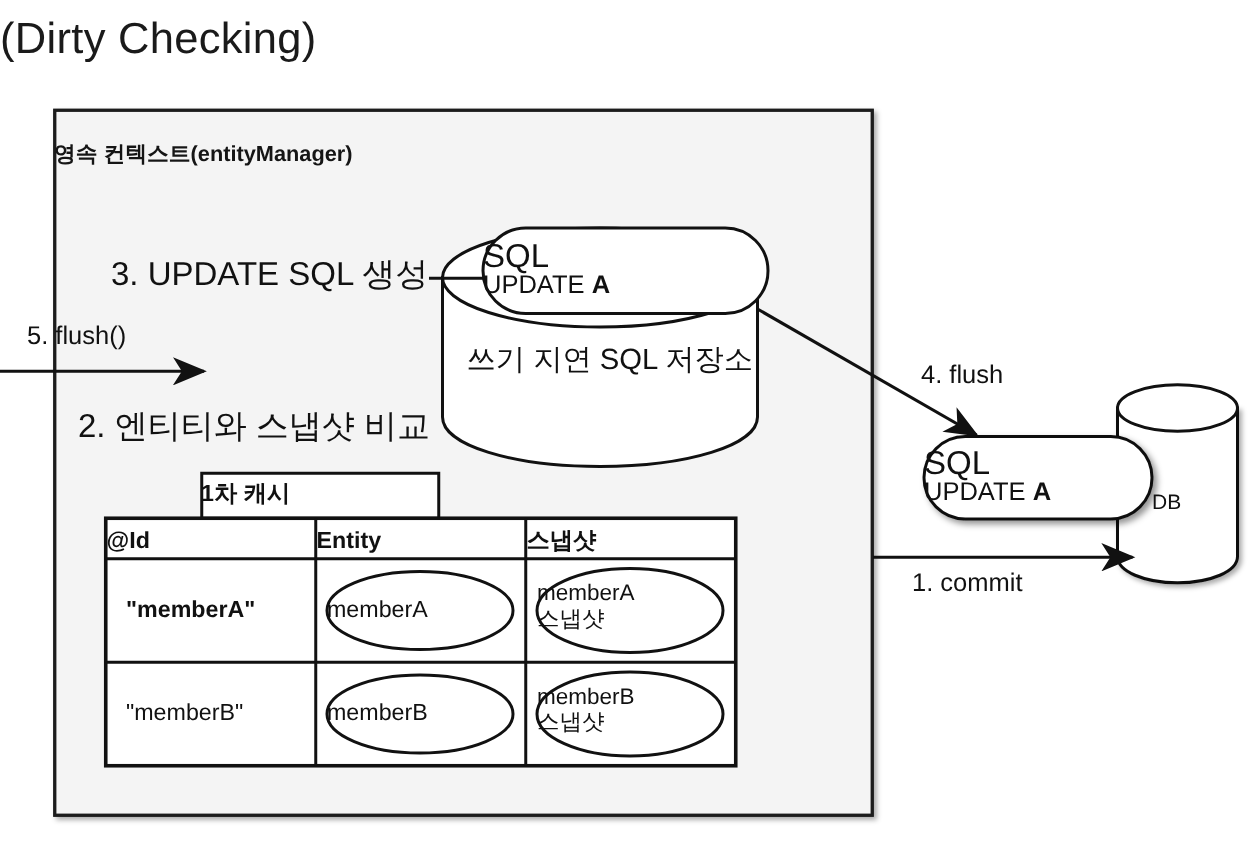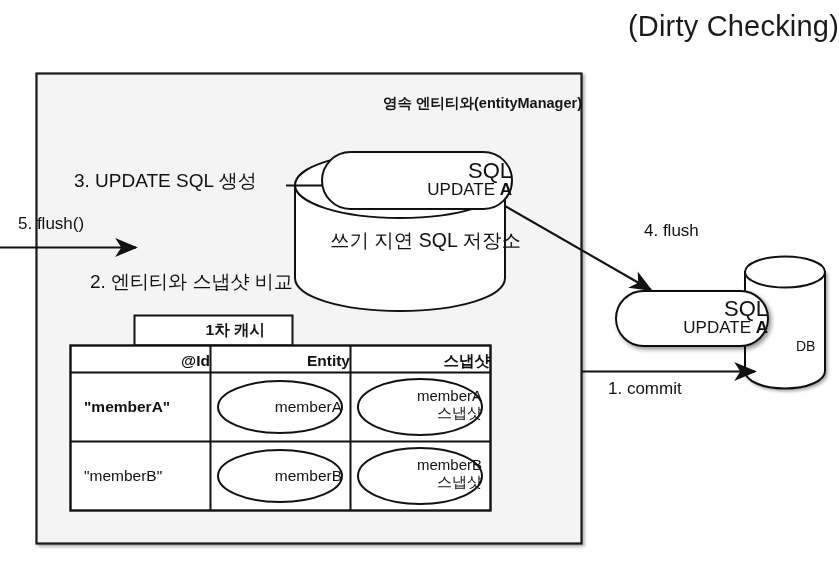--- a/index.html
+++ b/index.html
@@ -22,33 +22,33 @@
     top: 0;
     width: 839px;
     height: 571px;
   }
   .txt {
     position: absolute;
     white-space: pre;
     line-height: 1.15;
     color: #111111;
   }
-  .center { text-align: right; }
+  .center { text-align: left; }
 
   .page-title {
     font-size: 29px;
     letter-spacing: 0.2px;
     color: #1a1a1a;
   }
   .ctx-title {
     font-size: 14.5px;
     font-weight: bold;
     color: #151515;
   }
-  .step-label { font-size: 19px; }
+  .step-label { font-size: 22px; }
   .step-label-sm { font-size: 17px; }
   .store-label { font-size: 19.5px; }
   .sql-line { font-size: 22px; }
   .sql-line-b { font-size: 17px; }
   .db-label { font-size: 14px; }
   .cache-title { font-size: 15.5px; font-weight: bold; }
   .th { font-size: 15.5px; font-weight: bold; }
   .td-id-b { font-size: 15.5px; font-weight: bold; }
   .td-id { font-size: 15.5px; }
   .ell-label { font-size: 15.5px; }
@@ -108,39 +108,39 @@
     <line x1="350.5" y1="345.5" x2="350.5" y2="510.5" stroke="#111111" stroke-width="2"></line>
 
     <ellipse cx="280" cy="407" rx="62" ry="26" fill="#ffffff" stroke="#111111" stroke-width="2"></ellipse>
     <ellipse cx="420" cy="407" rx="62" ry="28" fill="#ffffff" stroke="#111111" stroke-width="2"></ellipse>
     <ellipse cx="280" cy="476" rx="62" ry="26" fill="#ffffff" stroke="#111111" stroke-width="2"></ellipse>
     <ellipse cx="420" cy="476" rx="62" ry="28" fill="#ffffff" stroke="#111111" stroke-width="2"></ellipse>
   </svg>
 
   <div class="txt page-title center" style="left:0; top:10px; width:839px;">(Dirty Checking)</div>
 
-  <div class="txt ctx-title center" style="left:36px; top:95px; width:546px;">영속 엔티티와(entityManager)</div>
+  <div class="txt ctx-title center" style="left:36px; top:95px; width:546px;">영속 컨텍스트(entityManager)</div>
 
   <div class="txt step-label" style="left:74px; top:170px;">3. UPDATE SQL 생성</div>
 
   <div class="txt step-label-sm" style="left:18px; top:214px;">5. flush()</div>
 
-  <div class="txt step-label" style="left:52px; top:271px;margin-left:38px;">2. 엔티티와 스냅샷 비교</div>
+  <div class="txt step-label" style="left:52px; top:271px;">2. 엔티티와 스냅샷 비교</div>
 
   <div class="txt store-label center" style="left:311px; top:229px; width:210px;">쓰기 지연 SQL 저장소</div>
 
   <div class="txt sql-line center" style="left:322px; top:158px; width:190px;">SQL</div>
   <div class="txt sql-line-b center" style="left:322px; top:180px; width:190px;"><span>UPDATE </span><span style="font-weight:bold;">A</span></div>
 
-  <div class="txt step-label-sm" style="left:614px; top:221px;margin-left:30px;">4. flush</div>
+  <div class="txt step-label-sm" style="left:614px; top:240px;">4. flush</div>
 
   <div class="txt sql-line center" style="left:616px; top:296px; width:152px;">SQL</div>
   <div class="txt sql-line-b center" style="left:616px; top:318px; width:152px;"><span>UPDATE </span><span style="font-weight:bold;">A</span></div>
 
-  <div class="txt db-label" style="left:768px; top:338px;padding-left:28px;">DB</div>
+  <div class="txt db-label" style="left:768px; top:326px;">DB</div>
 
   <div class="txt step-label-sm" style="left:608px; top:379px;">1. commit</div>
 
   <div class="txt cache-title center" style="left:134px; top:321px; width:131px;">1차 캐시</div>
 
   <div class="txt th center" style="left:211px; top:352px; width:139px;">Entity</div>
   <div class="txt th center" style="left:71px; top:352px; width:139px;">@Id</div>
   <div class="txt th center" style="left:351px; top:352px; width:139px;">스냅샷</div>
 
   <div class="txt td-id-b" style="left:84px; top:398px;">"memberA"</div>

